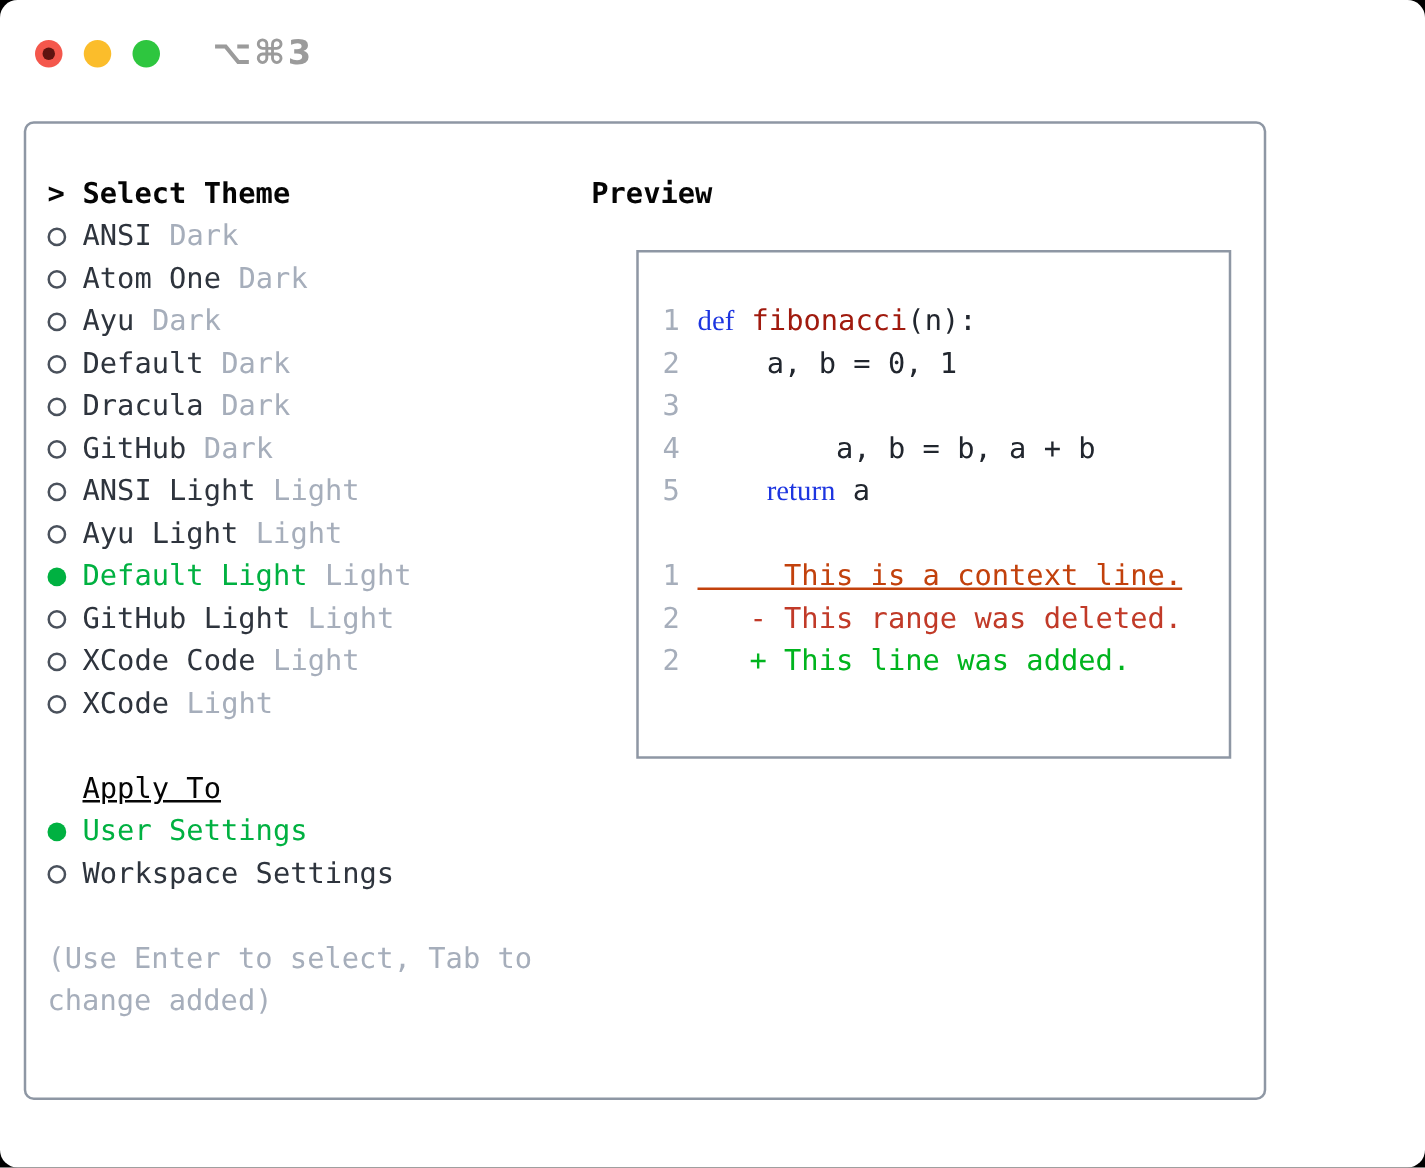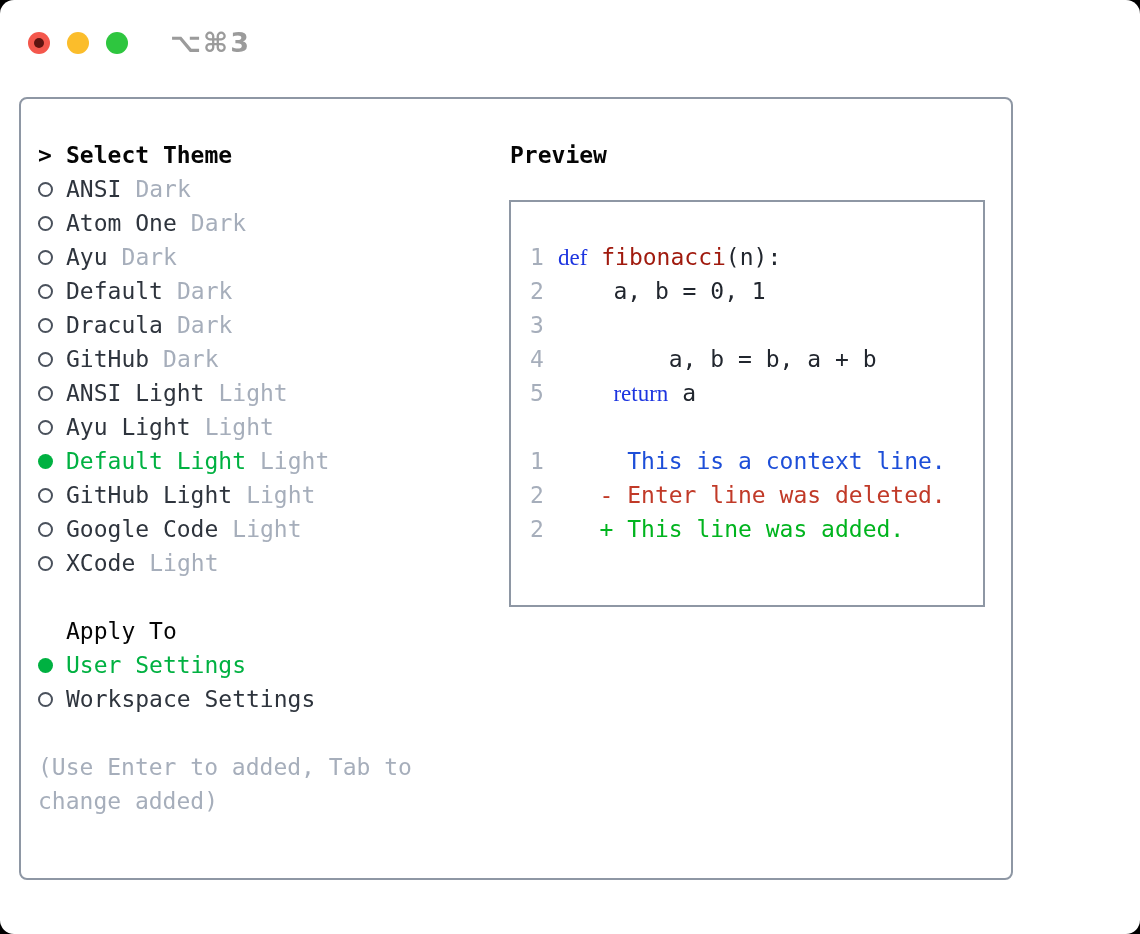--- a/index.html
+++ b/index.html
@@ -31,36 +31,36 @@
   .row{display:flex;align-items:center;height:34px;}
   .spacer{height:34px;}
   .header-row{font-weight:bold;color:#050505;}
   .prompt{width:28px;font-weight:bold;color:#050505;}
   .bullet{width:28px;display:flex;align-items:center;}
   .dot{width:15px;height:15px;border:2px solid #4a515c;border-radius:50%;box-sizing:border-box;}
   .dot.filled{border:none;background:var(--green,#00b141);}
   .opt-name{white-space:pre;color:#2e343d;}
   .selected .opt-name{color:var(--green,#00b141);}
   .opt-tag{white-space:pre;color:var(--muted,#a6aebb);margin-left:14px;}
-  .apply-header{padding-left:28px;color:#050505;}
+  .apply-header{padding-left:28px;color:#050505;text-decoration:underline;}
   .hint{color:var(--muted,#a6aebb);white-space:pre;height:34px;display:flex;align-items:center;}
   
-  .preview-title{position:absolute;left:489px;top:39px;font-weight:bold;color:#050505;height:34px;display:flex;align-items:center;}
+  .preview-title{position:absolute;left:452px;top:39px;font-weight:bold;color:#050505;height:34px;display:flex;align-items:center;}
   .preview-box{
     position:absolute;left:488px;top:101px;width:476px;height:407px;
     border:2px solid var(--border,#97a0ac);box-sizing:border-box;background:#fff;
   }
   .code-area{padding:38px 0 0 19px;}
   .code-row{display:flex;height:34px;align-items:center;}
   .gutter{display:inline-block;width:28px;color:var(--muted,#a6aebb);white-space:pre;}
   .code-text{white-space:pre;}
   .seg-pl{color:#21262e;}
   .seg-kw{color:var(--kw,#1d35e0);font-family:Liberation Serif, serif;}
   .seg-fn{color:var(--fn,#a01a0e);margin-top:12px;}
-  .seg-ctx{color:#1d4ed8;}
+  .seg-ctx{color:#c2410c;text-decoration:underline;}
   .seg-del{color:var(--del,#c13a28);}
   .seg-add{color:var(--add,#00b41e);}
 </style>
 </head>
 <body>
 
 <div class="window">
 
   <div class="titlebar">
     <div class="light light-close"></div>
@@ -155,21 +155,21 @@
               <i class="dot"></i>
             </span>
     <span class="opt-name">GitHub Light</span>
     <span class="opt-tag">Light</span>
   </div>
 
   <div class="row option-row">
     <span class="bullet">
               <i class="dot"></i>
             </span>
-    <span class="opt-name">Google Code</span>
+    <span class="opt-name">XCode Code</span>
     <span class="opt-tag">Light</span>
   </div>
 
   <div class="row option-row">
     <span class="bullet">
               <i class="dot"></i>
             </span>
     <span class="opt-name">XCode</span>
     <span class="opt-tag">Light</span>
   </div>
@@ -190,21 +190,21 @@
   <div class="row option-row">
     <span class="bullet">
               <i class="dot"></i>
             </span>
     <span class="opt-name">Workspace Settings</span>
   </div>
 </div>
 
       <div class="spacer"></div>
 
-      <div class="hint">(Use Enter to added, Tab to</div>
+      <div class="hint">(Use Enter to select, Tab to</div>
       <div class="hint">change added)</div>
     </div>
 
     <div class="preview-title">Preview</div>
 
     <div class="preview-box">
       <div class="code-area" id="code-lines">
   <div class="code-row">
     <span class="gutter">1</span>
     <span class="code-text"><span class="seg-kw">def</span><span class="seg-pl"> </span><span class="seg-fn">fibonacci</span><span class="seg-pl">(n):</span></span>
@@ -234,21 +234,21 @@
     <span class="code-text"></span>
   </div>
 
   <div class="code-row">
     <span class="gutter">1</span>
     <span class="code-text"><span class="seg-ctx">     This is a context line.</span></span>
   </div>
 
   <div class="code-row">
     <span class="gutter">2</span>
-    <span class="code-text"><span class="seg-del">   - Enter line was deleted.</span></span>
+    <span class="code-text"><span class="seg-del">   - This range was deleted.</span></span>
   </div>
 
   <div class="code-row">
     <span class="gutter">2</span>
     <span class="code-text"><span class="seg-add">   + This line was added.</span></span>
   </div>
 </div>
     </div>
 
   </div>

